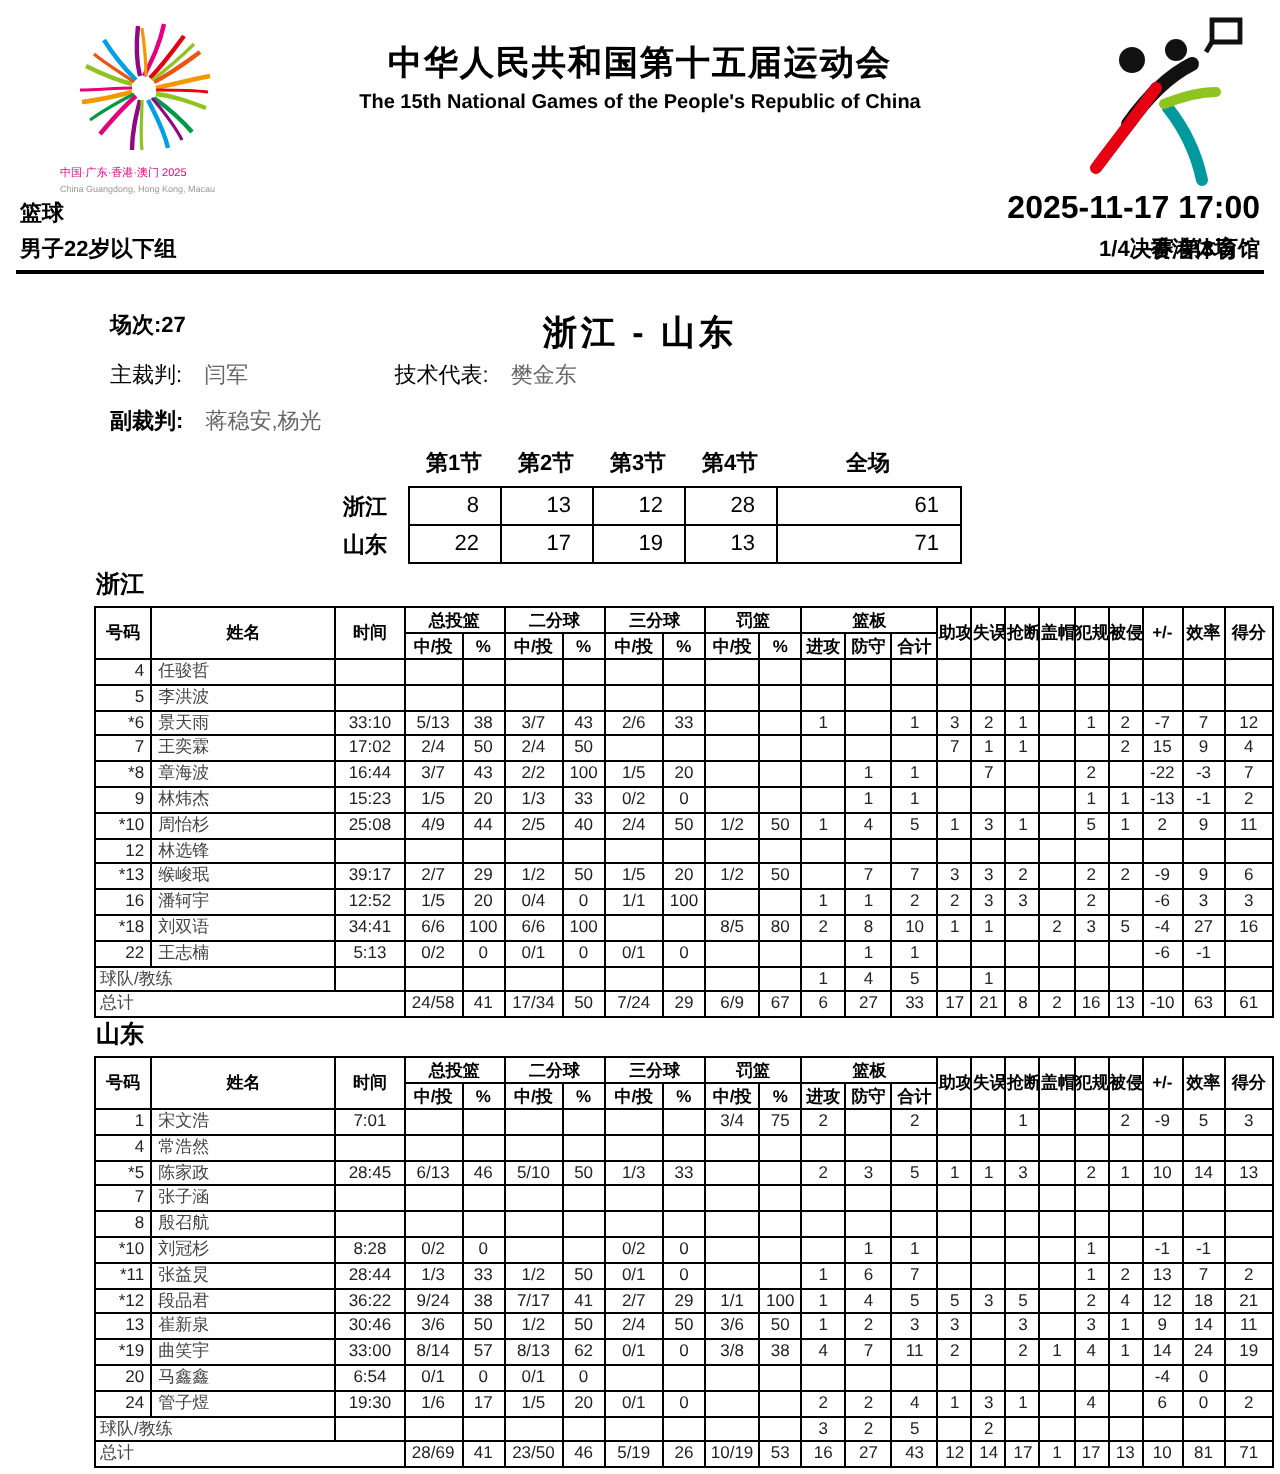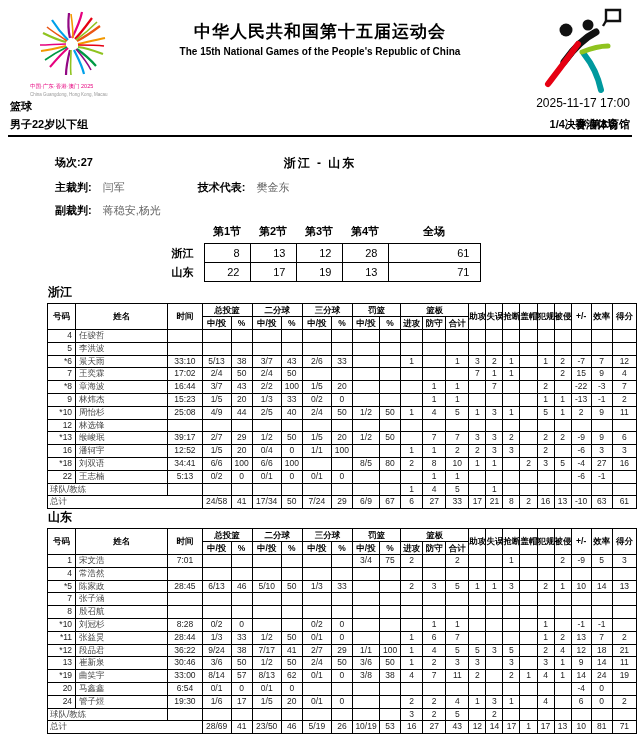--- a/index.html
+++ b/index.html
@@ -5,32 +5,32 @@
   html,body{margin:0;padding:0;background:#fff;}
   .page{position:relative;width:640px;height:737px;background:#fff;overflow:hidden;
         font-family:"Liberation Sans","DejaVu Sans",sans-serif;color:#000;}
   
   .emblem{position:absolute;left:26px;top:6px;width:92px;height:96px;}
   .pictogram{position:absolute;right:8px;top:2px;width:96px;height:100px;}
   .title-block{position:absolute;left:120px;right:120px;top:20px;text-align:center;}
   .title-cn{font-size:17px;font-weight:bold;letter-spacing:1px;}
   .title-en{font-size:10px;font-weight:bold;margin-top:3px;}
   .bulletin{font-size:15px;font-weight:bold;letter-spacing:7px;margin-top:16px;}
-  .datetime{position:absolute;right:10px;top:96px;font-size:12px;font-weight:normal;}
+  .datetime{position:absolute;right:10px;top:96px;font-size:16px;font-weight:bold;}
   .sport{position:absolute;left:10px;top:99px;font-size:11px;font-weight:bold;}
   .meta-row{position:absolute;left:10px;right:10px;top:117px;font-size:11px;font-weight:bold;}
   .meta-row .group{position:absolute;left:0;text-align:center;}
   .meta-row .round{position:absolute;left:0;right:12px;text-align:right;}
   .meta-row .venue{position:absolute;right:0;}
   .divider{position:absolute;left:8px;right:8px;top:135px;border-top:2px solid #000;}
   
   .gameno{position:absolute;left:55px;top:155px;font-size:11px;font-weight:bold;}
-  .teamsvs{position:absolute;left:0;right:0;top:155px;text-align:center;font-size:12px;font-weight:bold;letter-spacing:2px;}
+  .teamsvs{position:absolute;left:0;right:0;top:155px;text-align:center;font-size:17px;font-weight:bold;letter-spacing:2px;}
   .officials{position:absolute;left:55px;top:180px;font-size:11px;}
-  .officials .lbl{font-weight:bold;}
+  .officials .lbl{font-weight:normal;}
   .officials .val{color:#666;margin-left:8px;}
   .officials .tech{margin-left:70px;}
   .officials2{position:absolute;left:55px;top:203px;font-size:11px;}
   
   .qwrap{position:absolute;left:160px;top:222px;}
   .qtable{border-collapse:collapse;font-size:11px;}
   .qtable th{font-weight:bold;border:none;padding:2px 0 4px 0;text-align:center;}
   .qtable td{border:1.5px solid #000;height:18px;text-align:right;padding:0 10px 0 0;}
   .qtable td.teamlbl{border:none;font-weight:bold;text-align:right;padding-right:10px;}
   .qtable th.blank{border:none;}

